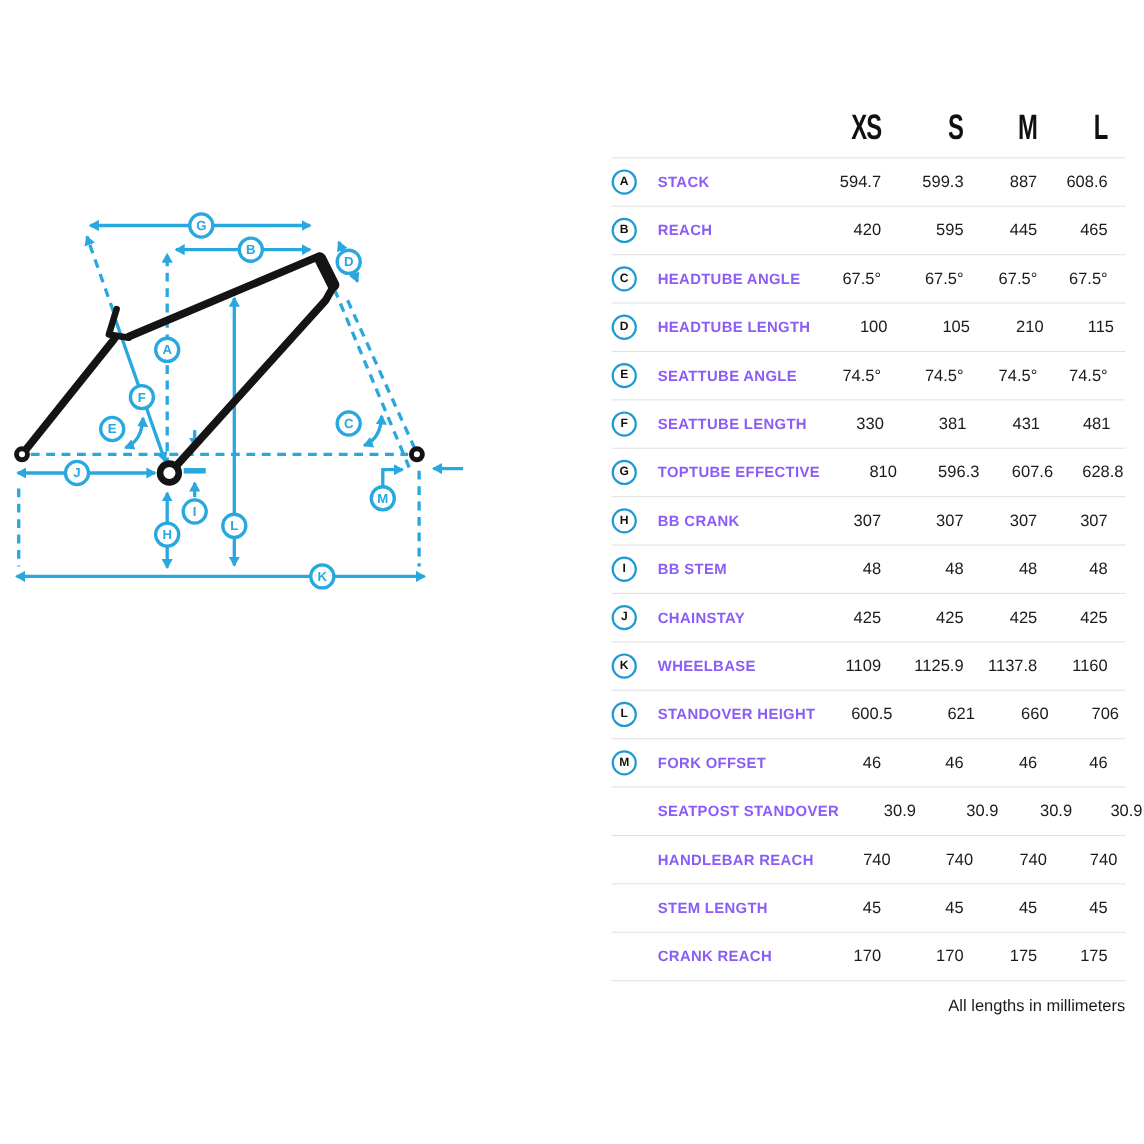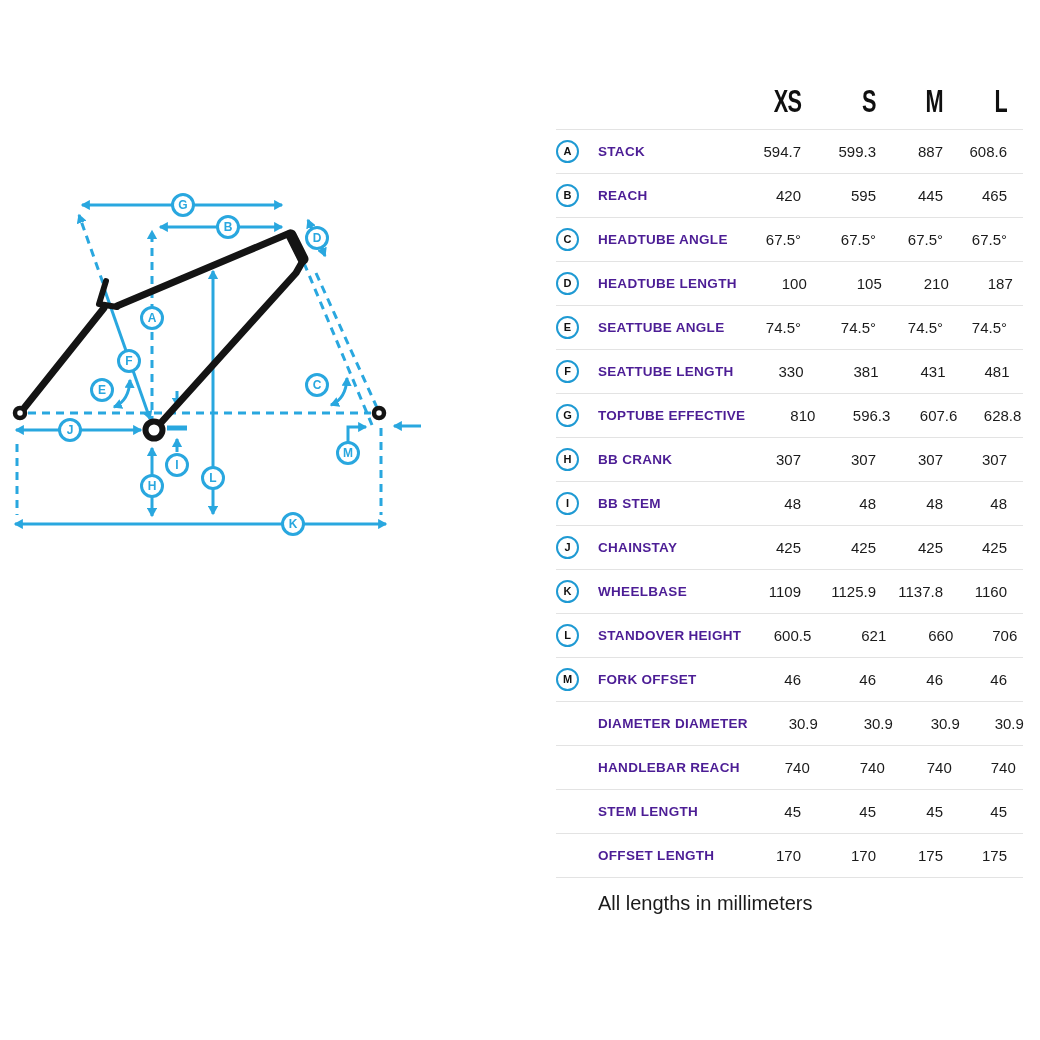--- a/index.html
+++ b/index.html
@@ -4,41 +4,41 @@
 <style>
   * { margin:0; padding:0; box-sizing:border-box; }
   html,body { width:1040px; height:1040px; background:#ffffff;
     font-family:"Liberation Sans", sans-serif; color:#1b1b1b; }
   body { position:relative; overflow:hidden; }
 
   
   .diagram { position:absolute; left:0; top:150px; width:460px; height:420px; }
 
   
-  .geo-table { position:absolute; left:556px; top:74px; width:467px; }
+  .geo-table { position:absolute; left:556px; top:88px; width:467px; }
   .thead, .trow {
     display:grid;
     grid-template-columns:42px 1fr 70px 75px 67px 64px;
     align-items:center;
     padding-right:16px;
   }
   .thead { height:56px; border-bottom:1px solid #e3e3e3; }
   .trow  { height:44px; border-bottom:1px solid #e3e3e3; }
   .hcell { text-align:right; font-weight:bold; font-size:31px; color:#101010; }
   .sz { display:inline-block; transform:scale(0.70,1.04); transform-origin:right center; letter-spacing:-1px; }
   .badge-cell { display:flex; align-items:center; justify-content:flex-start; }
   .badge {
     width:23px; height:23px; border-radius:50%;
     border:2.5px solid #1f9ad3; background:#fff;
     display:flex; align-items:center; justify-content:center;
     font-size:11px; font-weight:bold; color:#101010; line-height:1;
   }
-  .lbl { font-weight:bold; font-size:13.5px; letter-spacing:.3px; color:#4c1d95; white-space:nowrap; overflow:visible; }
+  .lbl { font-weight:bold; font-size:13.5px; letter-spacing:.3px; color:#8b5cf6; white-space:nowrap; overflow:visible; }
   .val { text-align:right; font-size:15px; color:#1b1b1b; white-space:nowrap; }
-  .footnote { padding:14px 0 0 42px; font-size:20px; color:#1b1b1b; }
+  .footnote { padding:14px 0 0 42px; font-size:15px; color:#1b1b1b;text-align:right; }
 
   
   .blue-lines { stroke:#29a7df; stroke-width:3; fill:none; }
   .blue-lines .dash { stroke-dasharray:8 6; }
   .blue-lines .thick { stroke-width:5; }
   .black-frame { stroke:#141414; fill:none; stroke-linecap:round; stroke-linejoin:round; }
   .mk circle { fill:#ffffff; stroke:#29a7df; stroke-width:3; }
   .mk text { fill:#29a7df; font-family:"Liberation Sans",sans-serif; font-size:12px; font-weight:bold; text-anchor:middle; }
 </style>
 </head>
@@ -186,21 +186,21 @@
         <div class="val">67.5°</div>
       </div>
       <div class="trow">
         <div class="badge-cell">
           <span class="badge">D</span>
         </div>
         <div class="lbl">HEADTUBE LENGTH</div>
         <div class="val">100</div>
         <div class="val">105</div>
         <div class="val">210</div>
-        <div class="val">187</div>
+        <div class="val">115</div>
       </div>
       <div class="trow">
         <div class="badge-cell">
           <span class="badge">E</span>
         </div>
         <div class="lbl">SEATTUBE ANGLE</div>
         <div class="val">74.5°</div>
         <div class="val">74.5°</div>
         <div class="val">74.5°</div>
         <div class="val">74.5°</div>
@@ -280,21 +280,21 @@
           <span class="badge">M</span>
         </div>
         <div class="lbl">FORK OFFSET</div>
         <div class="val">46</div>
         <div class="val">46</div>
         <div class="val">46</div>
         <div class="val">46</div>
       </div>
       <div class="trow">
         <div class="badge-cell"></div>
-        <div class="lbl">DIAMETER DIAMETER</div>
+        <div class="lbl">SEATPOST STANDOVER</div>
         <div class="val">30.9</div>
         <div class="val">30.9</div>
         <div class="val">30.9</div>
         <div class="val">30.9</div>
       </div>
       <div class="trow">
         <div class="badge-cell"></div>
         <div class="lbl">HANDLEBAR REACH</div>
         <div class="val">740</div>
         <div class="val">740</div>
@@ -304,21 +304,21 @@
       <div class="trow">
         <div class="badge-cell"></div>
         <div class="lbl">STEM LENGTH</div>
         <div class="val">45</div>
         <div class="val">45</div>
         <div class="val">45</div>
         <div class="val">45</div>
       </div>
       <div class="trow">
         <div class="badge-cell"></div>
-        <div class="lbl">OFFSET LENGTH</div>
+        <div class="lbl">CRANK REACH</div>
         <div class="val">170</div>
         <div class="val">170</div>
         <div class="val">175</div>
         <div class="val">175</div>
       </div>
     </div>
   <div class="footnote">All lengths in millimeters</div>
 </div>
 
 </body></html>

